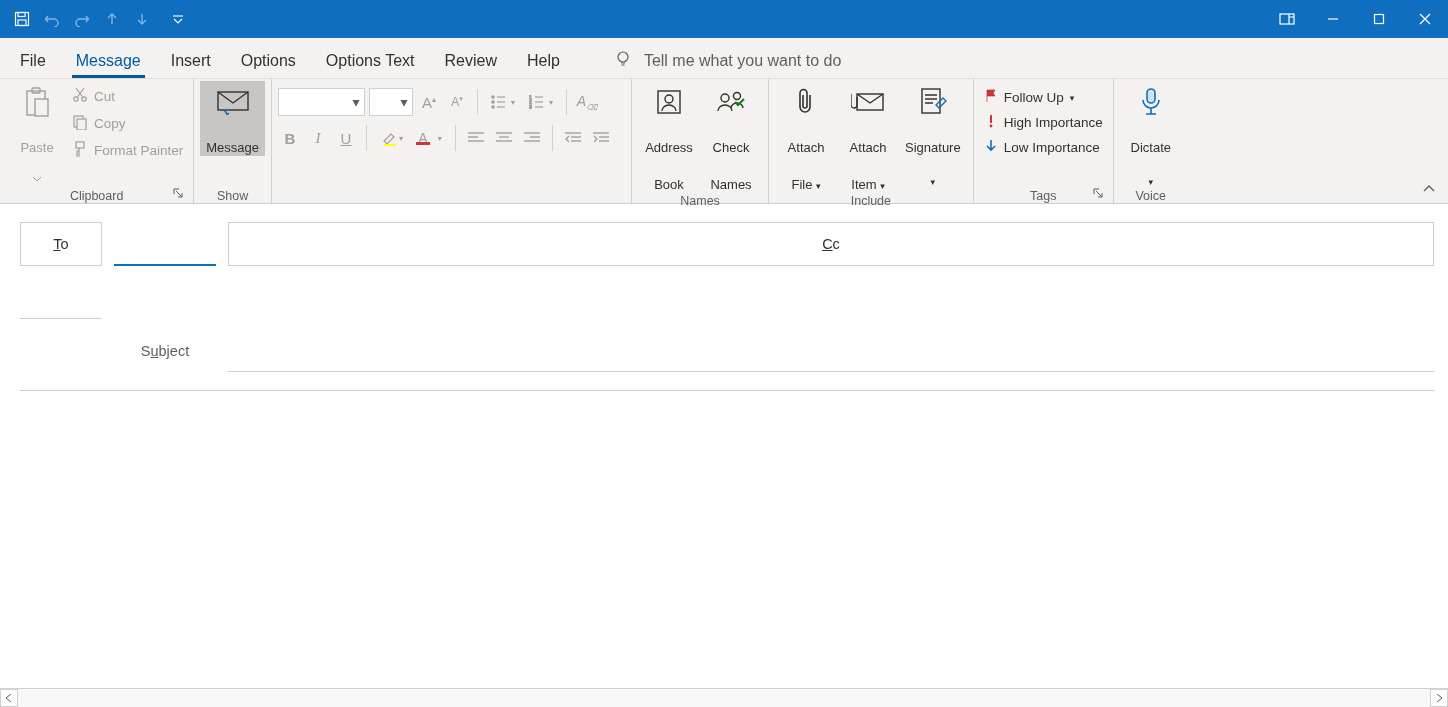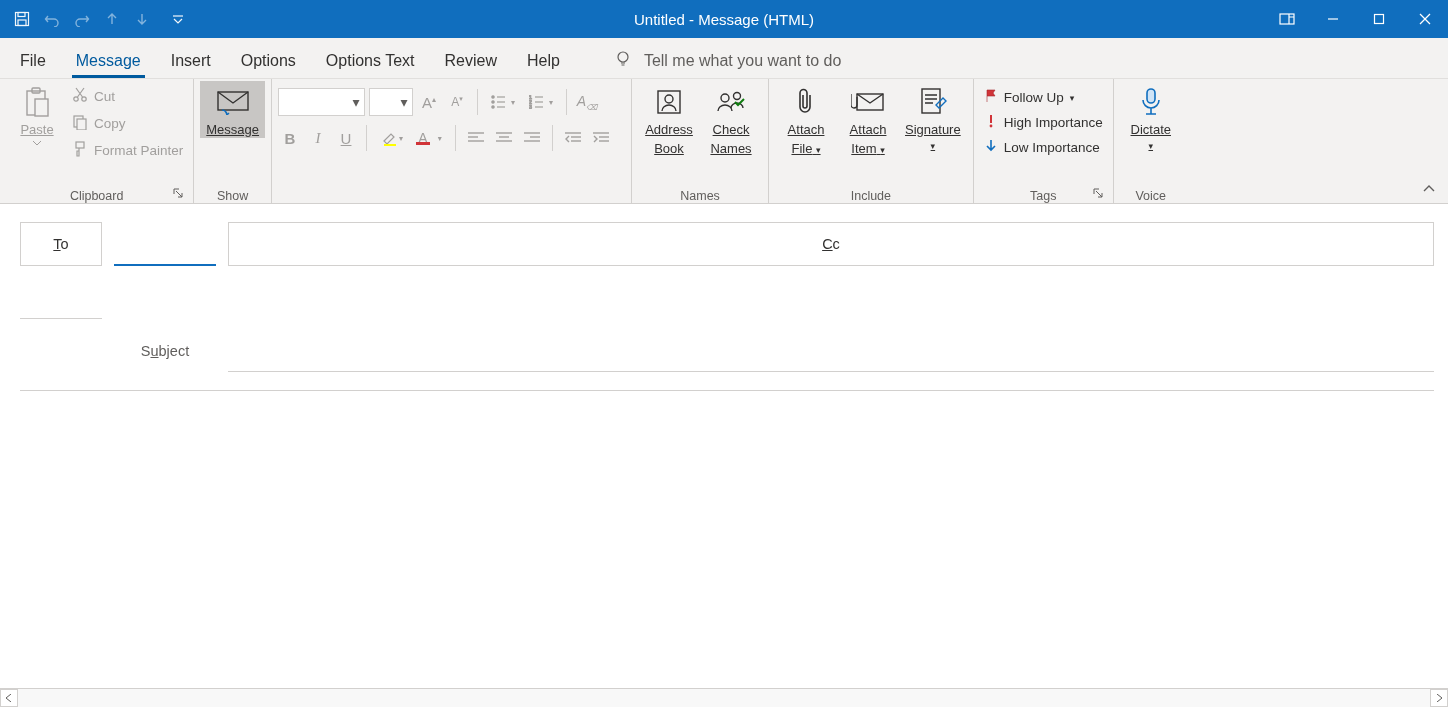--- a/index.html
+++ b/index.html
@@ -27,21 +27,21 @@
   .tab{font-size:16px;padding:8px 6px 8px 6px;color:var(--text);position:relative;white-space:nowrap;}
   .tab.active{color:var(--blue-dark);}
   .tab.active::after{content:"";position:absolute;left:2px;right:2px;bottom:0;height:3px;background:var(--blue-dark);}
   .tellme{margin-left:30px;display:flex;align-items:center;gap:12px;color:#605e5c;font-size:16px;padding-bottom:6px;}
   
   .ribbon{background:var(--ribbon-bg);height:124px;display:flex;border-bottom:1px solid var(--group-border);position:relative;}
   .group{display:flex;flex-direction:column;border-right:1px solid var(--group-border);padding:2px 6px 0 6px;height:100%;box-sizing:border-box;}
   .group-body{flex:1;display:flex;align-items:flex-start;}
   .group-label{font-size:12.5px;color:#605e5c;text-align:center;position:relative;}
   .dialog-launcher{position:absolute;right:2px;bottom:2px;width:14px;height:14px;}
-  .bigbtn{display:flex;flex-direction:column;align-items:center;justify-content:flex-start;padding:4px 6px 0 6px;text-align:center;min-width:50px;font-size:13px;line-height:1.25;gap:3px;text-decoration:underline;}
+  .bigbtn{display:flex;flex-direction:column;align-items:center;justify-content:flex-start;padding:4px 6px 0 6px;text-align:center;min-width:50px;font-size:13px;line-height:1.25;gap:21px;}
   .bigbtn .icon{height:34px;display:flex;align-items:center;justify-content:center;}
   .bigbtn.selected{background:var(--selected-bg);}
   .smlist{display:flex;flex-direction:column;gap:4px;padding-top:4px;}
   .smbtn{display:flex;align-items:center;gap:6px;font-size:13.5px;color:var(--text-dim);padding:2px 4px;}
   .smbtn.enabled{color:var(--text);}
   .collapse-btn{position:absolute;right:12px;bottom:6px;}
   
   .btx-top{display:flex;align-items:center;gap:4px;height:30px;}
   .btx-bot{display:flex;align-items:center;gap:4px;height:30px;margin-top:6px;}
   .combo{height:26px;border:1px solid var(--group-border);background:#fff;display:flex;align-items:center;}
@@ -99,21 +99,20 @@
           <path d="M7 2 V12 M3 8 L7 12 L11 8"></path>
         </svg>
     </div>
     <div class="btn" data-interactable="true" style="margin-left:6px;">
       <svg width="12" height="12" viewBox="0 0 12 12" fill="none" stroke="#fff" stroke-width="1.2">
           <line x1="1" y1="3" x2="11" y2="3"></line>
           <path d="M2 6 L6 10 L10 6"></path>
         </svg>
     </div>
   </div>
-  <div class="title" data-interactable="false">Untitled  -  Message (HTML)</div>
   <div class="winbtns" data-interactable="false">
     <div class="wbtn" data-interactable="true">
       <svg width="16" height="12" viewBox="0 0 16 12" fill="none" stroke="#fff" stroke-width="1.2">
           <rect x="1" y="1" width="14" height="10"></rect>
           <path d="M10 1 V11 M10 4 H15"></path>
         </svg>
     </div>
     <div class="wbtn" data-interactable="true">
       <svg width="12" height="12" viewBox="0 0 12 12" stroke="#fff" stroke-width="1.2">
           <line x1="1" y1="6" x2="11" y2="6"></line>

